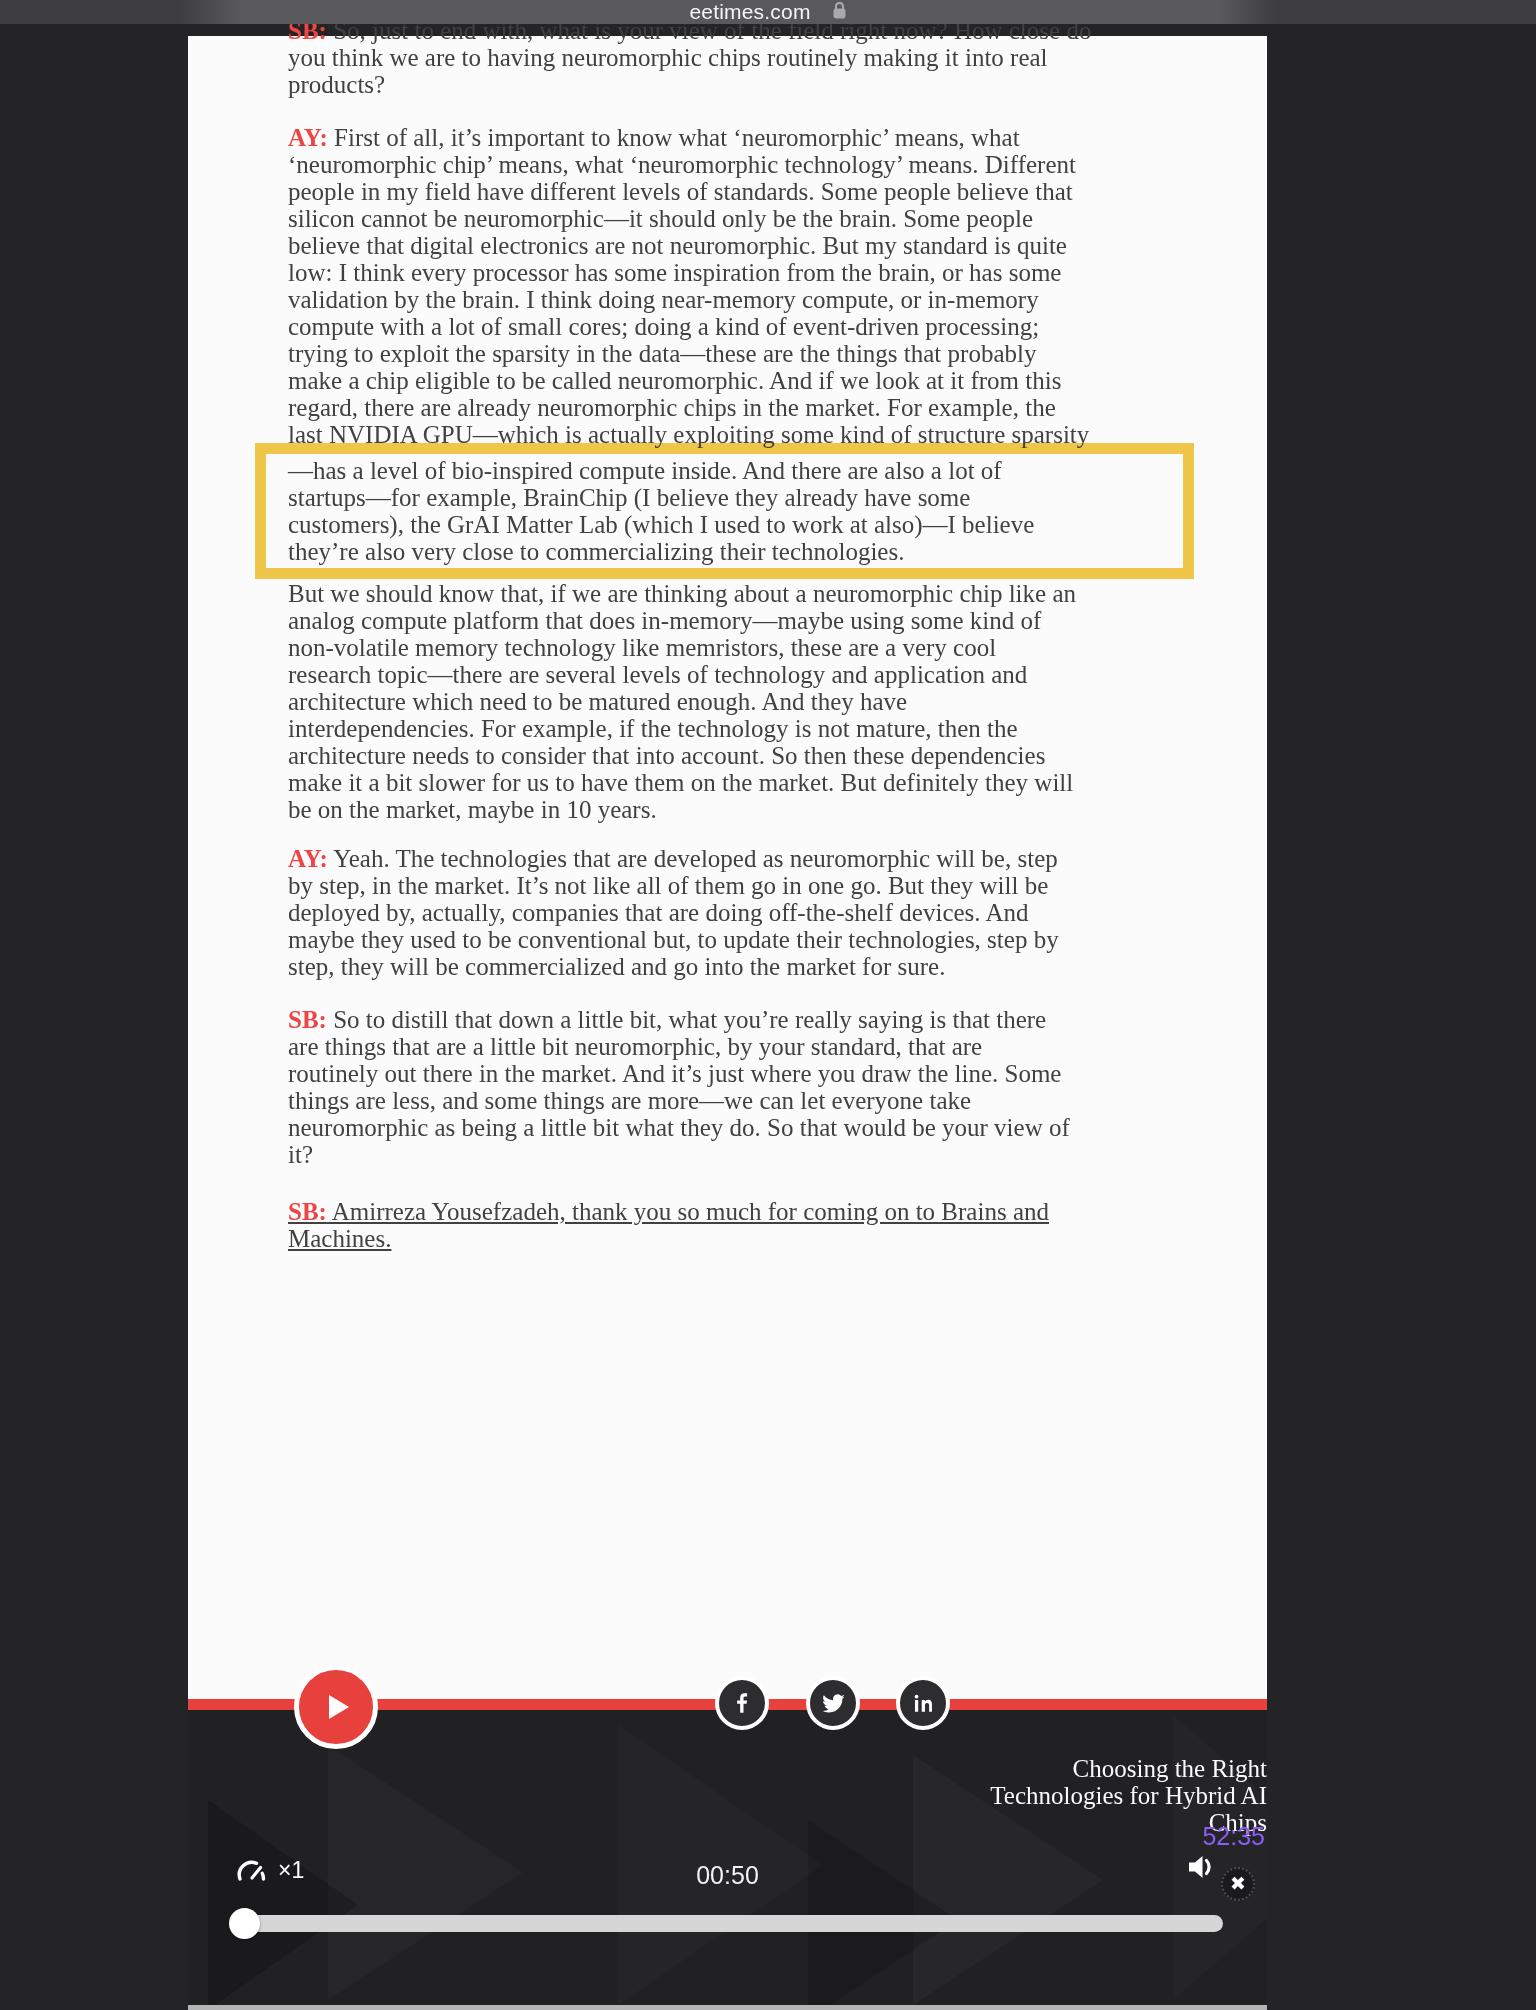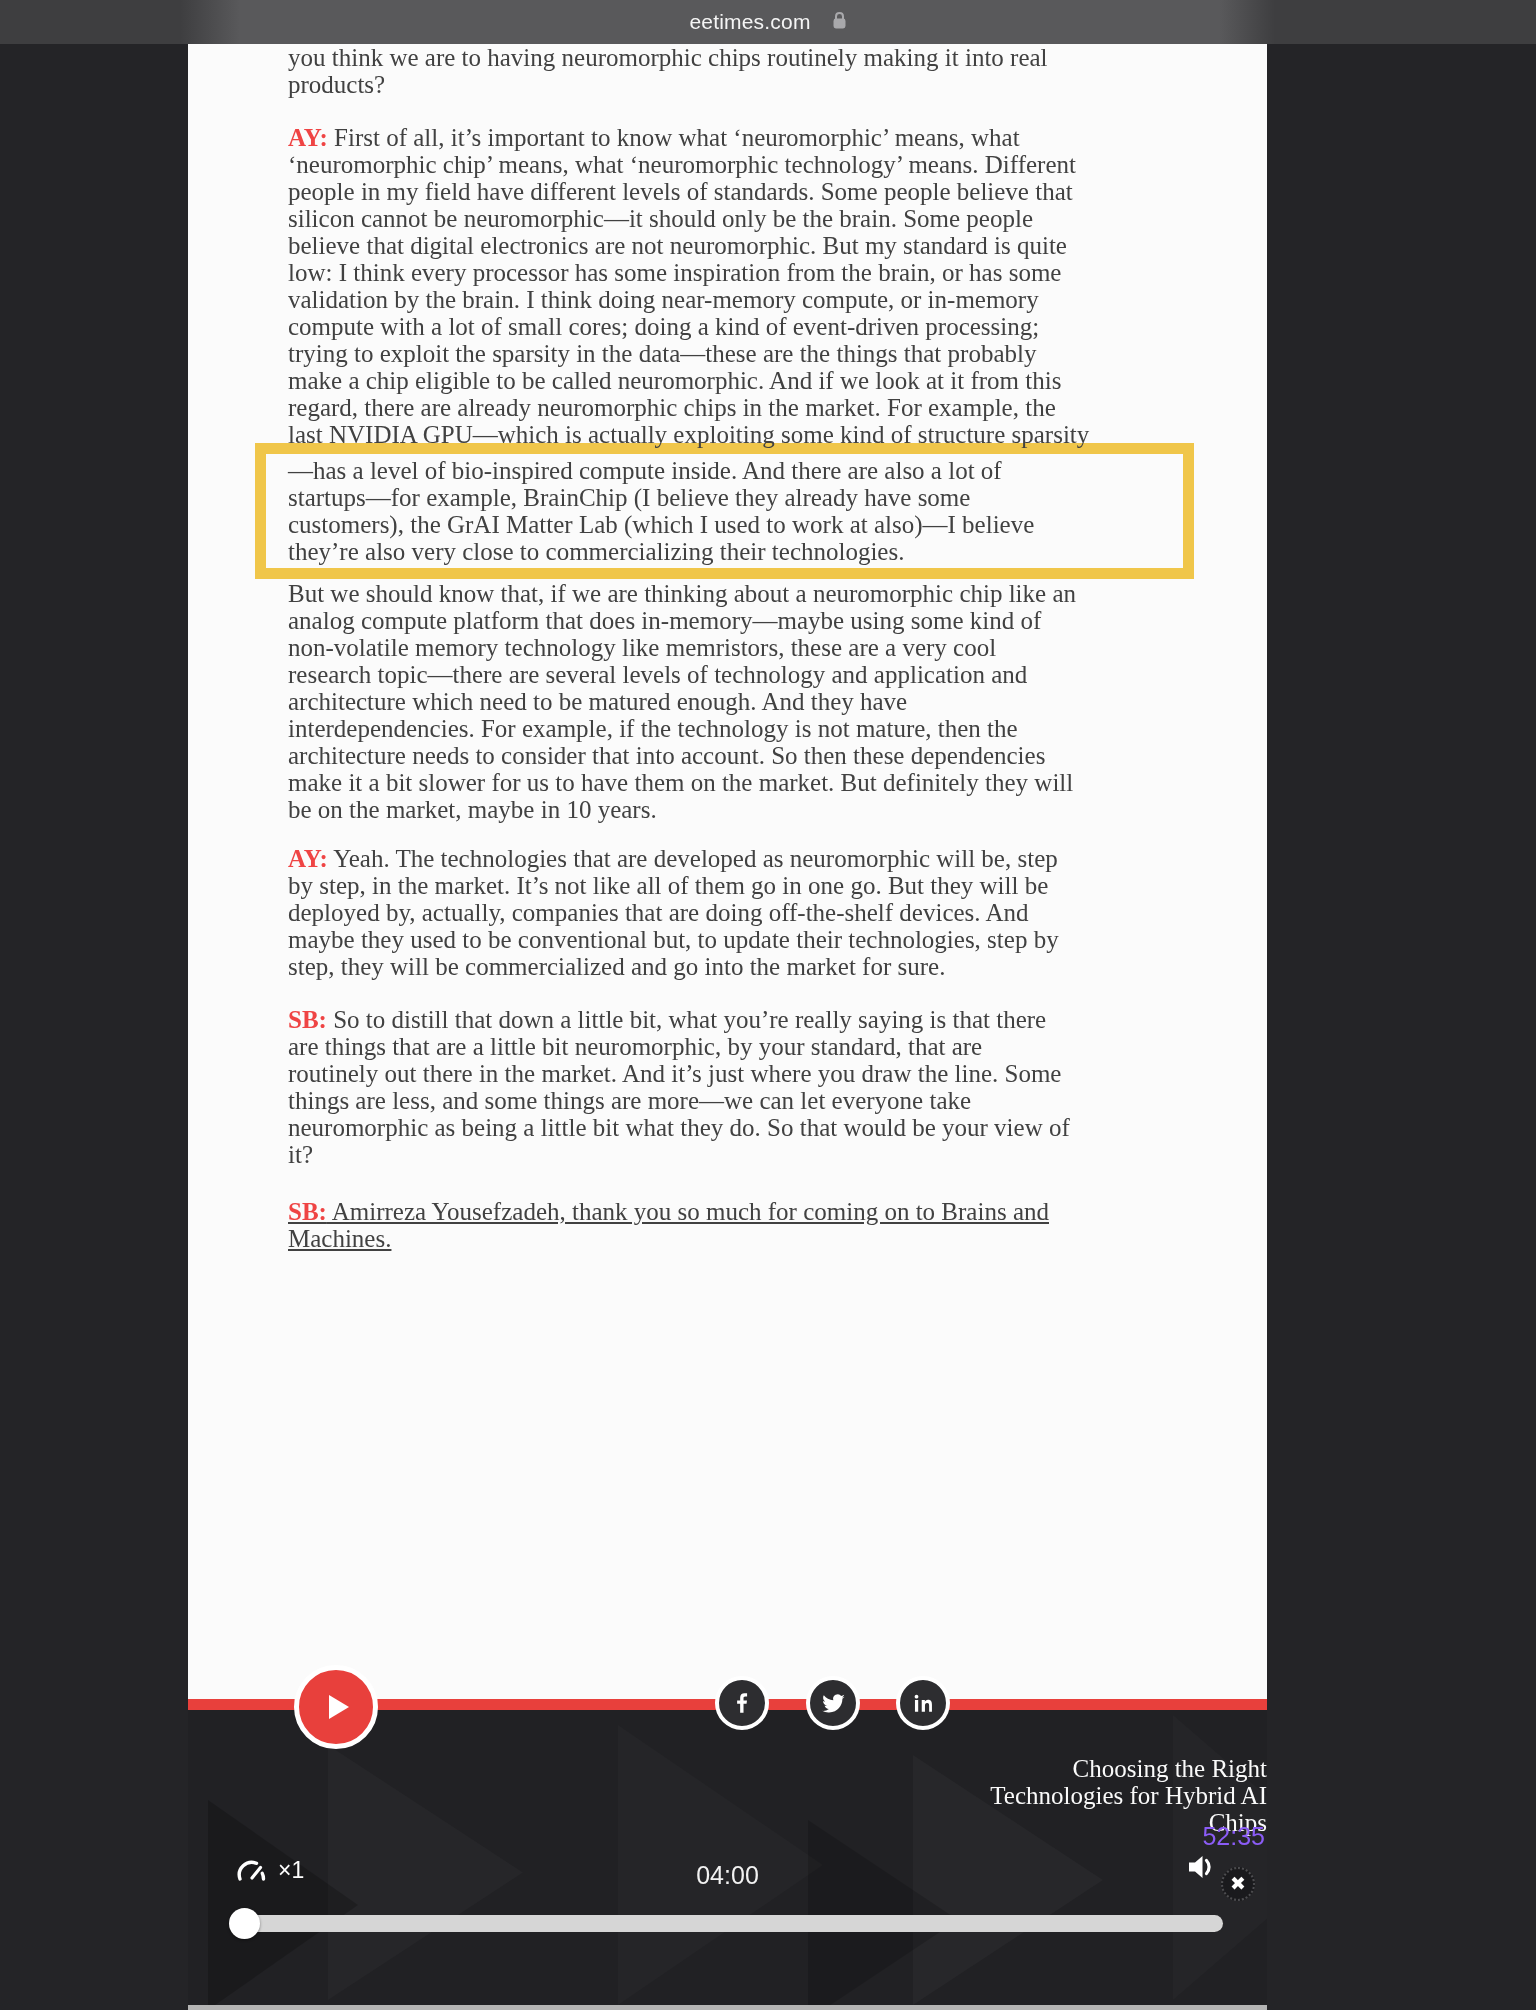--- a/index.html
+++ b/index.html
@@ -1,20 +1,20 @@
 <!DOCTYPE html>
 <html><head>
 <meta charset="utf-8">
 <style>
   html,body{margin:0;padding:0;background:#242427;}
   .stage{position:relative;width:1536px;height:2010px;overflow:hidden;
          background:#242427;font-family:"Liberation Serif","DejaVu Serif",serif;}
 
   
-  .urlbar{position:absolute;left:0;top:0;width:1536px;height:44px;z-index:10;
+  .urlbar{position:absolute;left:0;top:0;width:1536px;height:24px;z-index:10;
     background:linear-gradient(90deg,#3e3e40 0px,#3e3e40 180px,#59595b 240px,#59595b 1220px,#3e3e40 1275px,#3e3e40 100%);
     display:flex;align-items:center;justify-content:center;gap:21px;
     font-family:"Liberation Sans",sans-serif;}
   .urlbar .url{color:#f5f5f5;font-size:21px;letter-spacing:.2px;}
   .lock{display:inline-block;margin-top:1px;}
 
   
   .article{position:absolute;left:188px;top:36px;width:898px;min-height:1663px;
     background:#fbfbfb;padding:0 81px 60px 100px;z-index:1;}
   .para{white-space:pre-line;font-size:25px;line-height:27px;color:#414141;
@@ -145,21 +145,21 @@
 
     <div class="speed">
       <svg width="33" height="25" viewBox="0 0 33 25">
         <path d="M5 21 A12.5 12.5 0 0 1 21.5 5.3" fill="none" stroke="#ffffff" stroke-width="3.4" stroke-linecap="round"></path>
         <path d="M28.5 21 A12.5 12.5 0 0 0 27.2 15.2" fill="none" stroke="#ffffff" stroke-width="3.4" stroke-linecap="round"></path>
         <line x1="17" y1="20" x2="25.5" y2="9.5" stroke="#ffffff" stroke-width="3.2" stroke-linecap="round"></line>
       </svg>
       <span>×1</span>
     </div>
 
-    <div class="time-elapsed">04:00</div>
+    <div class="time-elapsed">00:50</div>
 
     <div class="volume">
       <svg width="34" height="34" viewBox="0 0 34 34">
         <path d="M4 12.5v9h6l7.5 6.5v-22L10 12.5H4z" fill="#ffffff"></path>
         <path d="M21.5 10.5a9.5 9.5 0 0 1 0 13" fill="none" stroke="#ffffff" stroke-width="3.2" stroke-linecap="round"></path>
       </svg>
     </div>
 
     <div class="close-btn">
       <span>✖</span>

